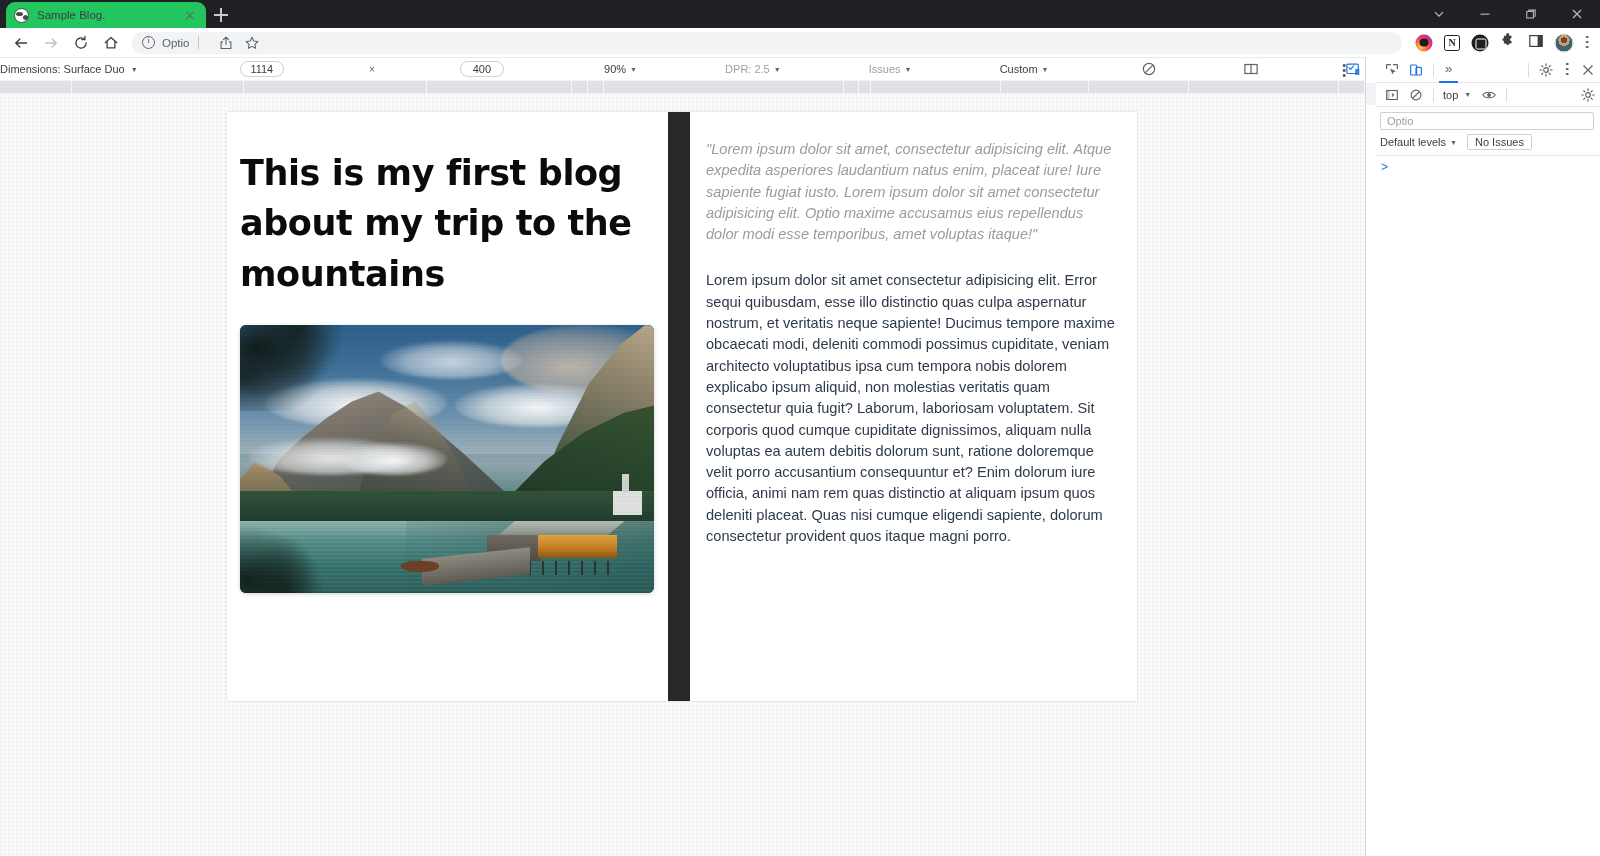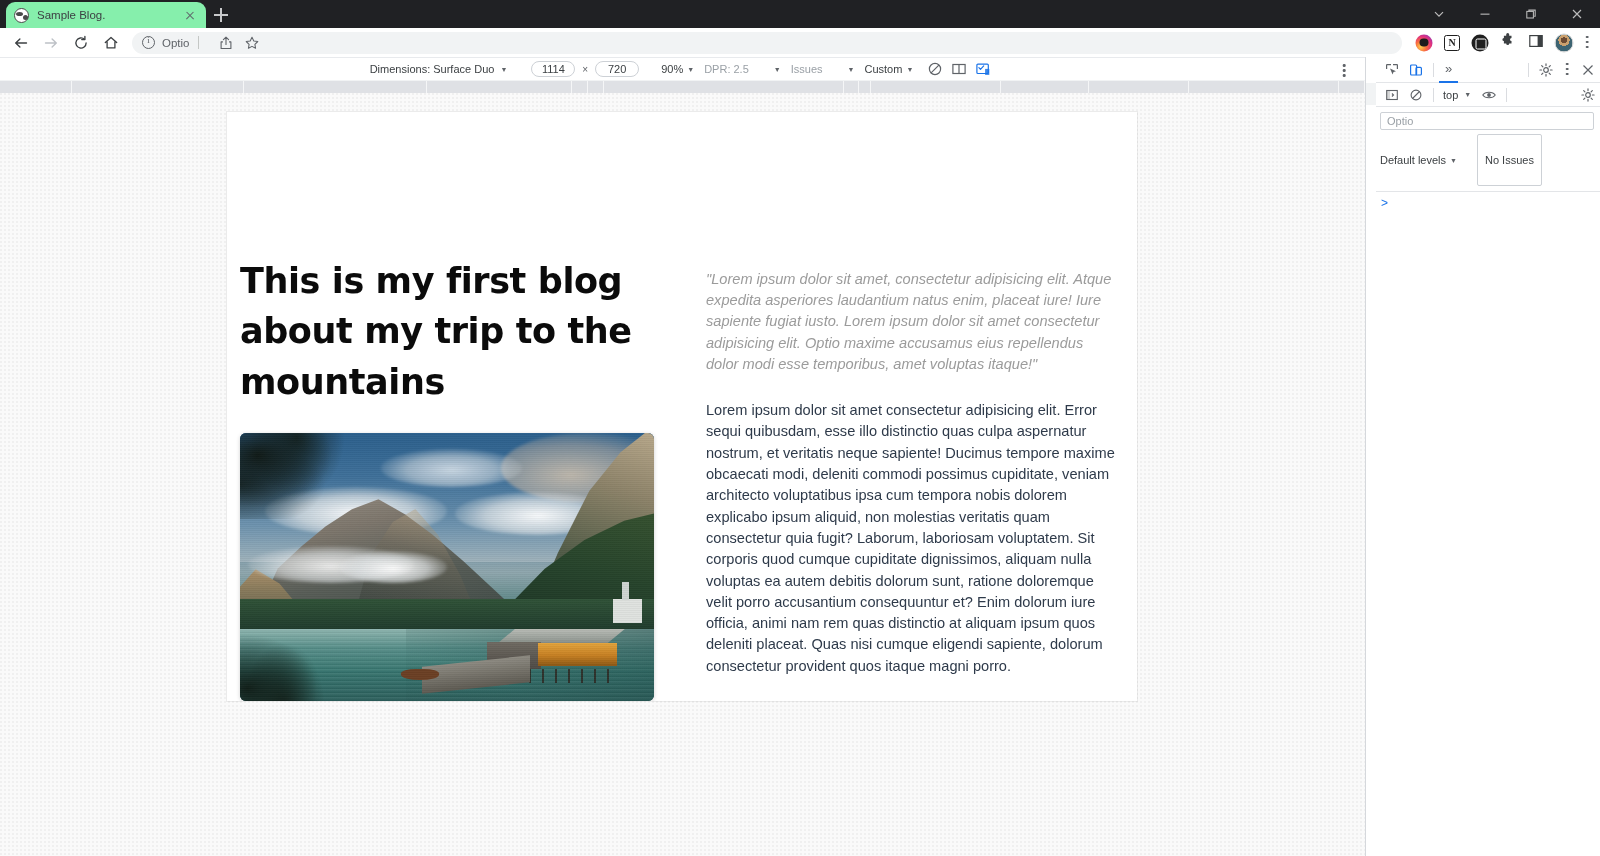--- a/index.html
+++ b/index.html
@@ -11,21 +11,21 @@
   }
   .screen { position: relative; width: 1600px; height: 856px; background: #ffffff; }
 
   
   .tabstrip {
     position: absolute; left: 0; top: 0; width: 1600px; height: 28px;
     background: #202124;
   }
   .tab {
     position: absolute; left: 6px; top: 2px; width: 200px; height: 26px;
-    background: #86efac; border-radius: 9px 9px 0 0;
+    background: #22c55e; border-radius: 9px 9px 0 0;
     display: flex; align-items: center; padding: 0 8px;
   }
   .tab-favicon {
     width: 15px; height: 15px; border-radius: 50%;
     border: 1.6px solid #4a4a4a; flex: 0 0 auto; position: relative;
     background: #ffffff;
   }
   .tab-favicon::before {
     content: ""; position: absolute; left: 1px; top: 3px;
     width: 7px; height: 4px; border-radius: 50%; background: #4a4a4a;
@@ -121,34 +121,34 @@
   .ext-avatar {
     width: 19px; height: 19px; border-radius: 50%;
     background: radial-gradient(circle at 50% 34%, #6b4a33 0 22%, #caa06e 22% 40%, #3d6472 40% 100%);
     display: block; border: 1px solid #d7d7d7;
   }
 
   
   .devicebar {
     position: absolute; left: 0; top: 57px; width: 1365px; height: 23px;
     background: #ffffff; border-top: 1px solid #e8eaed;
-    display: flex; align-items: center; justify-content: center;
+    display: flex; align-items: center; justify-content: space-between;
     font-size: 11px; color: #3c4043;
   }
   .db-group { display: flex; align-items: center; }
   .db-label { margin-right: 2px; }
   .db-caret { font-size: 7px; margin: 0 10px 0 4px; color: #5f6368; }
   .db-field {
     width: 44px; height: 16px; border: 1px solid #cdd1d6; border-radius: 8px;
     text-align: center; font-size: 11px; color: #3c4043; line-height: 14px;
     background: #fff; cursor: text;
   }
   .db-x { margin: 0 7px; color: #5f6368; font-size: 10px; }
   .db-dim { margin-right: 14px; }
-  .db-muted { color: #9aa0a6; gap: 21px; }
+  .db-muted { color: #9aa0a6; }
   .db-icon { width: 24px; height: 22px; position: relative; cursor: pointer; }
   .db-icon svg { position: absolute; left: 50%; top: 50%; transform: translate(-50%,-50%); }
   .db-kebab { position: absolute; right: 12px; top: 0; height: 23px; width: 18px; cursor: pointer; }
   .db-kebab span, .kebab span {
     position: absolute; left: 50%; transform: translateX(-50%);
     width: 2.6px; height: 2.6px; border-radius: 50%; background: #5f6368;
   }
   .db-kebab span:nth-child(1), .kebab span:nth-child(1) { top: 6px; }
   .db-kebab span:nth-child(2), .kebab span:nth-child(2) { top: 11px; }
   .db-kebab span:nth-child(3), .kebab span:nth-child(3) { top: 16px; }
@@ -169,21 +169,21 @@
     position: absolute; left: 0; top: 0; width: 1365px; height: 763px;
     background-image:
       radial-gradient(circle at 1px 1px, rgba(0,0,0,0.045) 0.7px, transparent 0.8px);
     background-size: 4px 4px;
   }
   .viewport {
     position: absolute; left: 227px; top: 19px; width: 910px; height: 589px;
     background: #ffffff; overflow: hidden;
     box-shadow: 0 0 0 1px rgba(0,0,0,0.06);
   }
-  .panes { display: flex; width: 910px; height: 589px; align-items: flex-end; }
+  .panes { display: flex; width: 910px; height: 589px; }
   .pane-left {
     width: 441px; flex: 0 0 auto; background: #ffffff;
     padding: 36px 30px 0 13px;
   }
   .seam { width: 22px; flex: 0 0 auto; background: #282828; }
   .pane-right {
     width: 447px; flex: 0 0 auto; background: #ffffff;
     padding: 27px 22px 0 16px; overflow: hidden;
   }
 
@@ -354,22 +354,22 @@
   .dt-filterbox {
     margin: 5px 6px 0 6px; height: 18px; border: 1px solid #cdd1d6; border-radius: 2px;
     font-size: 11px; color: #9aa0a6; padding: 0 6px; line-height: 16px; background: #fff;
     cursor: text;
   }
   .dt-levels {
     display: flex; align-items: center; padding: 4px 6px 5px 6px;
     font-size: 11px; color: #3c4043; border-bottom: 1px solid #e3e5e8;
   }
   .dt-issues {
-    margin-left: 10px; border: 1px solid #cdd1d6; border-radius: 2px;
-    padding: 19px 7px; font-size: 11px; color: #3c4043; cursor: pointer;
+    margin-left: 0; border: 1px solid #cdd1d6; border-radius: 2px;
+    padding: 1px 7px; font-size: 11px; color: #3c4043; cursor: pointer;
   }
   .dt-prompt { padding: 4px 8px; font-size: 12px; color: #1a73e8; cursor: text; }
   .dt-sidestrip {
     position: absolute; left: 0; top: 0; width: 10px; height: 799px;
     background: #ffffff;
   }
   .dt-gutter {
     position: absolute; left: 0; top: 26px; width: 10px; height: 22px; background: #f1f3f4;
   }
 </style>
@@ -484,21 +484,21 @@
     </div>
   </div>
 
   <div class="devicebar">
     <span class="db-group db-dim">
       <span class="db-label">Dimensions: Surface Duo</span>
       <span class="db-caret">▼</span>
     </span>
     <span class="db-field">1114</span>
     <span class="db-x">×</span>
-    <span class="db-field">720</span>
+    <span class="db-field">400</span>
     <span class="db-group" style="margin-left:22px">
       <span>90%</span>
       <span class="db-caret">▼</span>
     </span>
     <span class="db-group db-muted">
       <span>DPR: 2.5</span>
       <span class="db-caret">▼</span>
     </span>
     <span class="db-group db-muted">
       <span>Issues</span>

